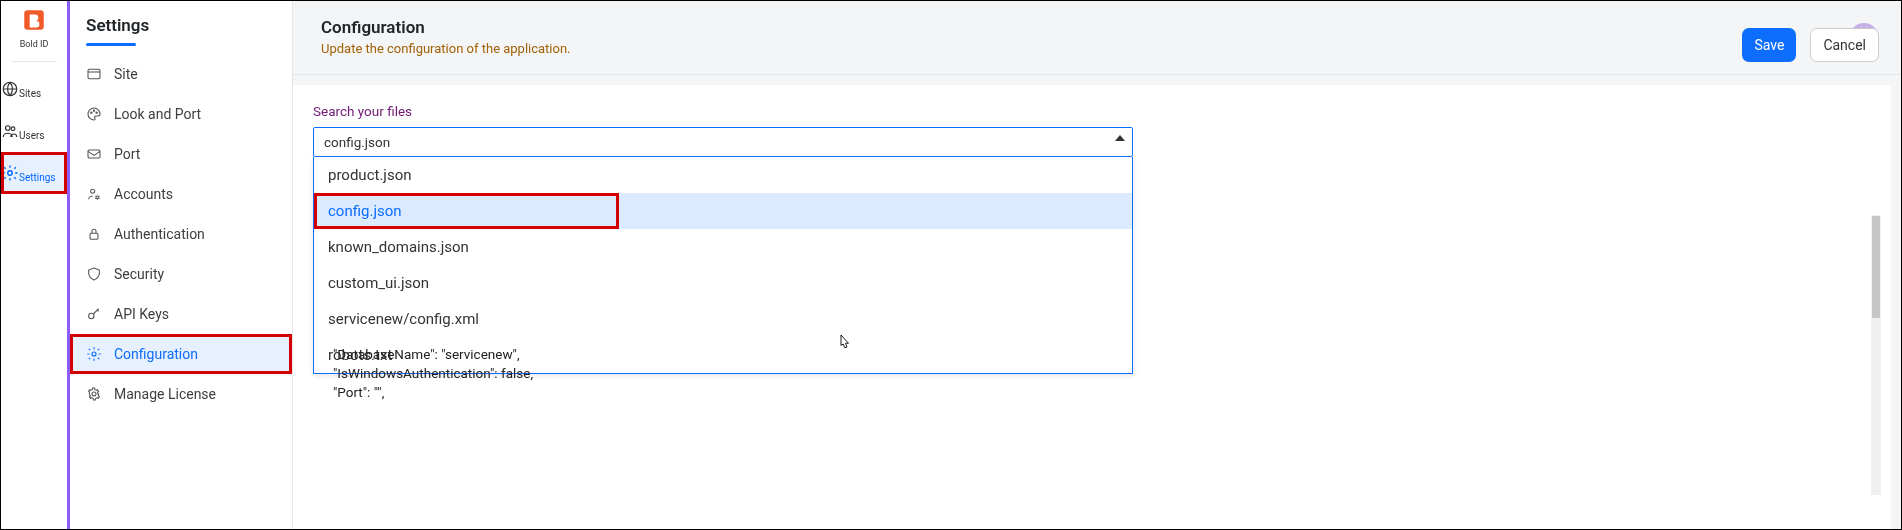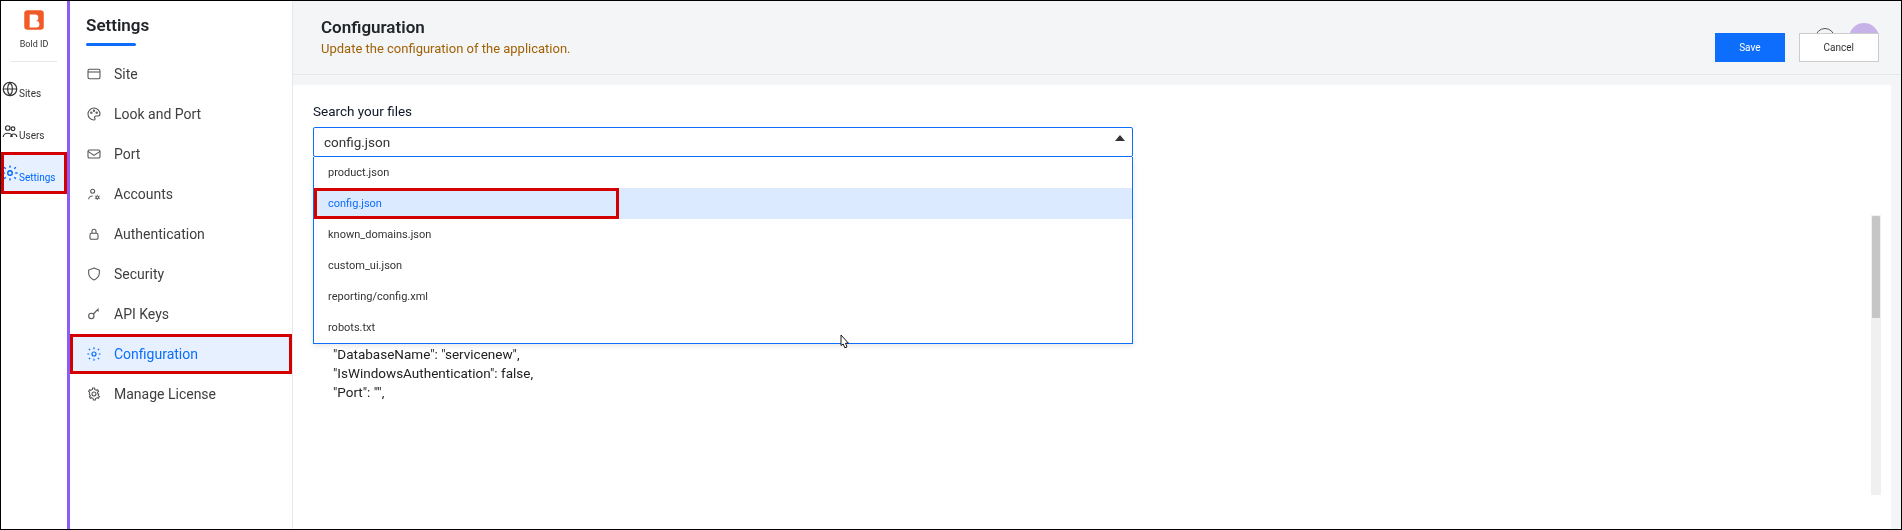--- a/index.html
+++ b/index.html
@@ -34,32 +34,32 @@
 
   
   .main { flex: 1; display: flex; flex-direction: column; background: #f4f5f7; }
   .header { background: #f4f5f7; padding: 16px 28px 18px; border-bottom: 1px solid #e5e7eb; position: relative;}
   .header h2 { font-size: 17px; font-weight: 600; color: #212529; }
   .header .sub { font-size: 13px; color: #a16207; margin-top: 4px;}
   .header .top-right { position:absolute; right: 22px; top: 22px; display:flex; align-items:center; gap:14px;}
   .header .help { width:20px; height:20px; border:1.6px solid #555; border-radius:50%; display:flex; align-items:center; justify-content:center; font-size:13px; color:#555; cursor:pointer;}
   .header .avatar { width:30px; height:30px; border-radius:50%; background:#c8b3e8; color:#4a2f74; display:flex; align-items:center; justify-content:center; font-size:12px; font-weight:500;}
   .header .actions { position:absolute; right: 22px; bottom: 12px; display:flex; gap: 14px;}
-  .header .btn { padding: 8px 24px; font-size: 10px; border-radius: 0; cursor: pointer;}
+  .header .btn { padding: 8px 12px; font-size: 14px; border-radius: 7px; cursor: pointer;}
   .header .btn.primary { background:#0d6efd; color:#fff; border:none; }
   .header .btn.secondary { background:#fff; color:#333; border:1px solid #ccc;}
 
   .content { flex:1; background:#fff; margin: 10px 10px 0 0; padding: 18px 20px; position:relative; overflow:hidden;}
-  .content .field-label { font-size: 13.5px; color:#0f172a; margin-bottom: 8px;}
+  .content .field-label { font-size: 13.5px; color:#701a75; margin-bottom: 8px;}
 
   .combo { position:relative; width: 820px; }
   .combo .input { width:100%; height: 30px; border: 1.5px solid #0d6efd; border-radius: 2px; padding: 4px 28px 4px 10px; font-size: 13.5px; color:#333; }
   .combo .caret { position:absolute; right: 8px; top: 8px; width:0; height:0; border-left:5px solid transparent; border-right:5px solid transparent; border-bottom:6px solid #333;}
   .dropdown { width: 820px; border: 1.5px solid #0d6efd; border-top:none; background:#fff; box-shadow: 0 2px 6px rgba(0,0,0,.1);}
-  .dropdown .opt { padding: 9px 14px; font-size: 11px; color:#333; cursor:pointer;}
+  .dropdown .opt { padding: 9px 14px; font-size: 15px; color:#333; cursor:pointer;}
   .dropdown .opt.highlight { background:#dceaff; color:#0d6efd;}
   .dropdown .opt.boxed { outline: 3px solid #d40000; outline-offset: -3px; display:inline-block; min-width: 305px;}
   .dropdown .opt.boxed-wrap { padding:0;}
 
   .code-behind { position:absolute; left: 40px; top: 260px; font-family: ui-monospace, Menlo, Consolas, monospace; font-size: 13.5px; color:#222; white-space:pre; line-height:1.4;}
   .scrollbar { position:absolute; right: 10px; top: 130px; width: 10px; height: 280px; background:#f0f0f0;}
   .scrollbar .thumb { width: 8px; margin:1px; height: 102px; background:#c6c6c6; border-radius: 1px;}
 
   .cursor { position:absolute; left: 542px; top: 248px; width:18px; height:22px; pointer-events:none;}
 </style>
@@ -219,21 +219,21 @@
         <input class="input" value="config.json" style="">
         <div class="caret"></div>
       </div>
       <div class="dropdown">
         <div class="opt">product.json</div>
         <div class="opt highlight boxed-wrap" style="background:#dceaff;">
           <span class="opt boxed" style="color:#0d6efd;background:transparent;">config.json</span>
         </div>
         <div class="opt">known_domains.json</div>
         <div class="opt">custom_ui.json</div>
-        <div class="opt">reporting/config.xml</div>
+        <div class="opt">servicenew/config.xml</div>
         <div class="opt">robots.txt</div>
       </div>
 
       <div class="code-behind"><span>"DatabaseName": "servicenew",</span>
 <span>"IsWindowsAuthentication": false,</span>
 <span>"Port": "",</span></div>
 
       <div class="scrollbar">
         <div class="thumb"></div>
       </div>

